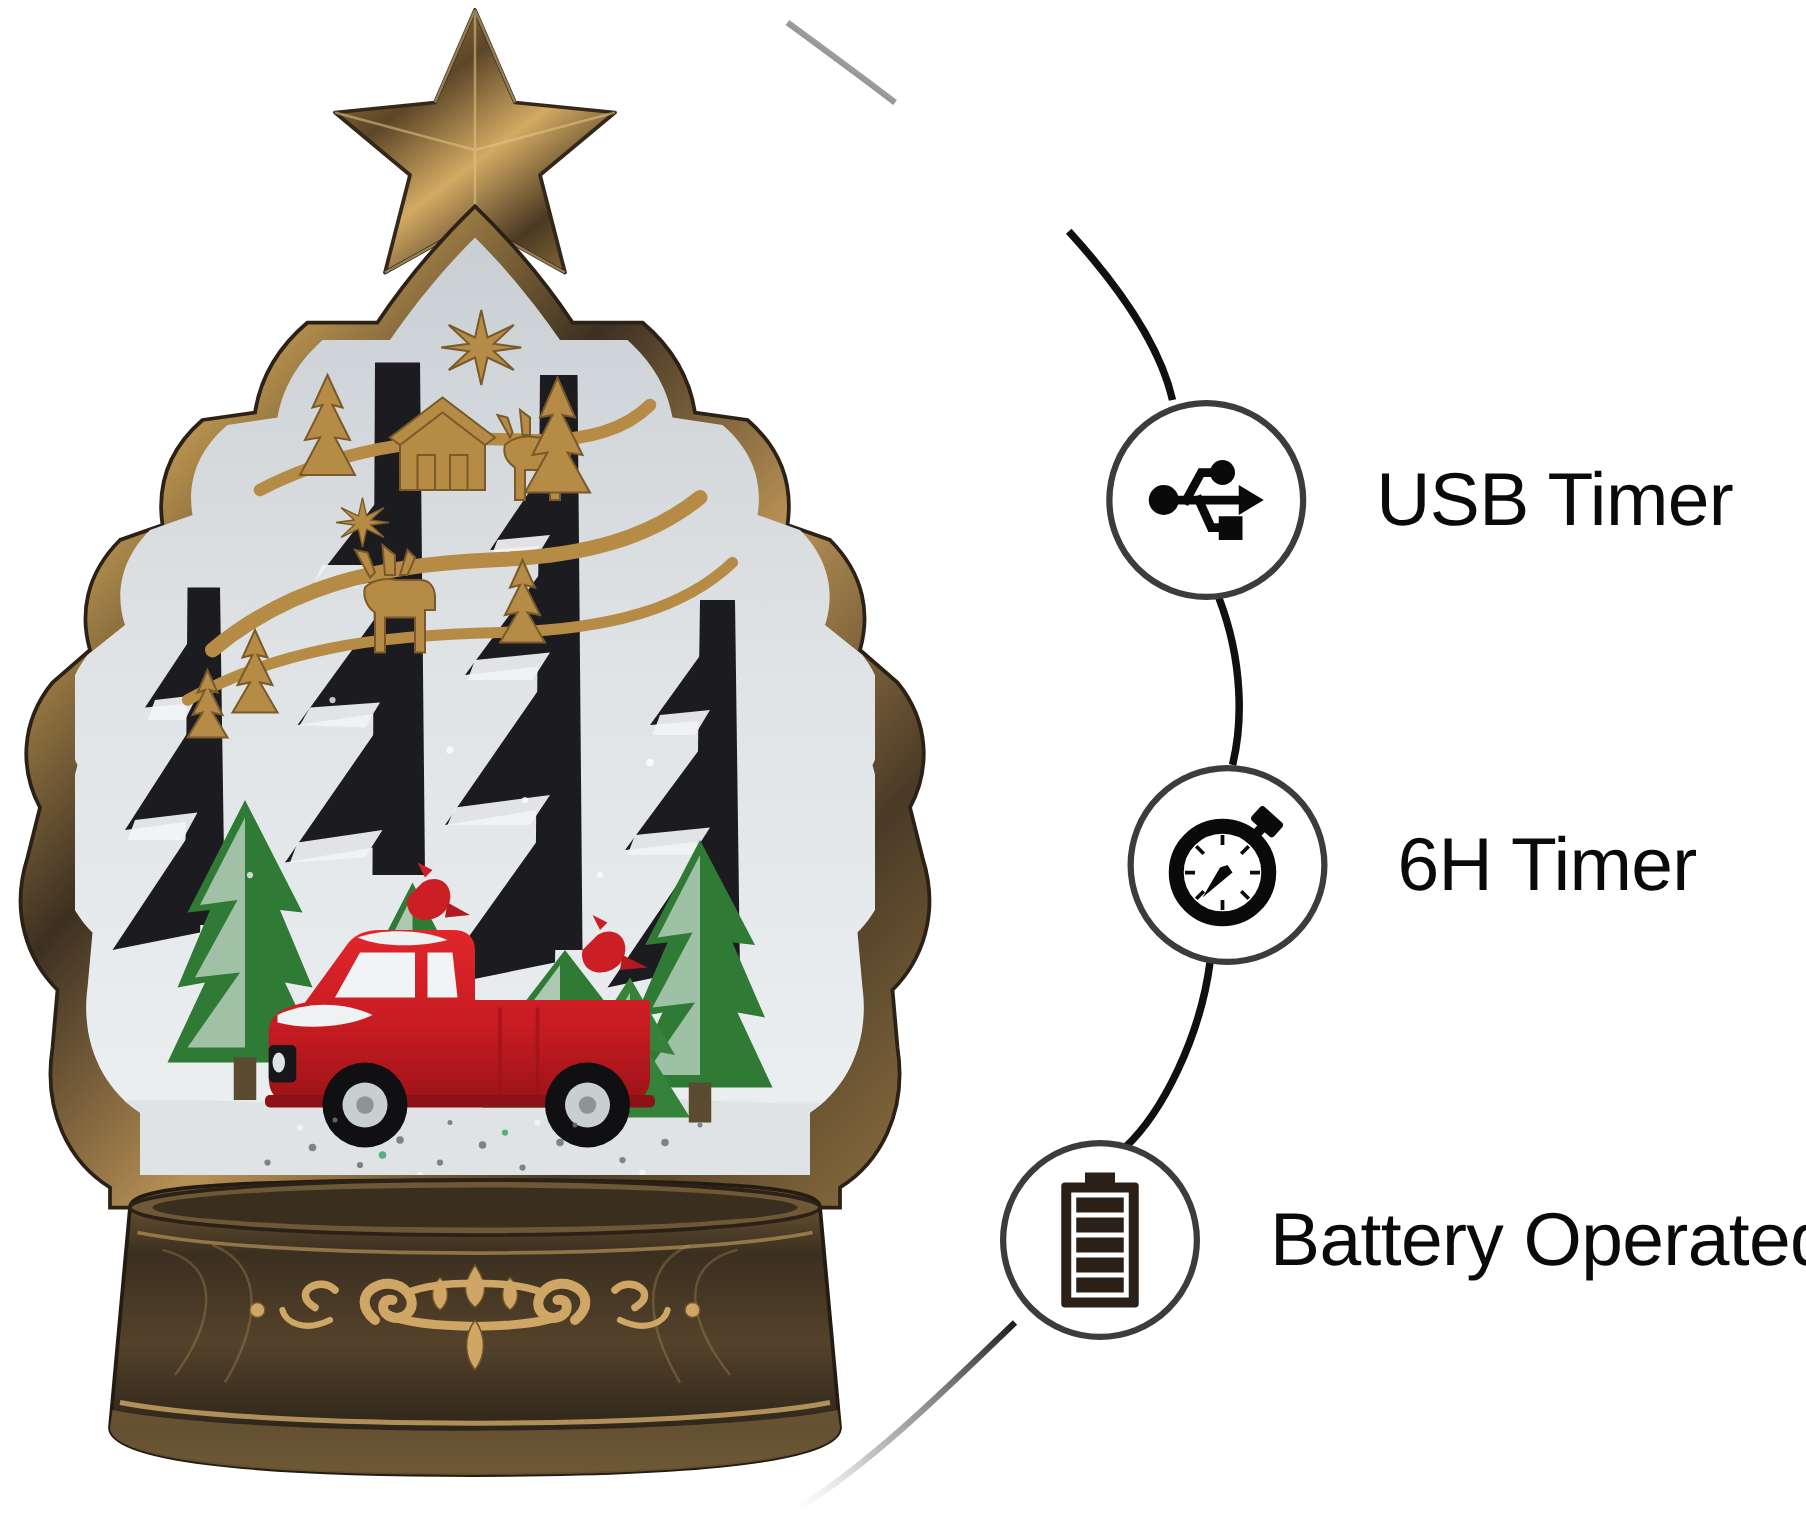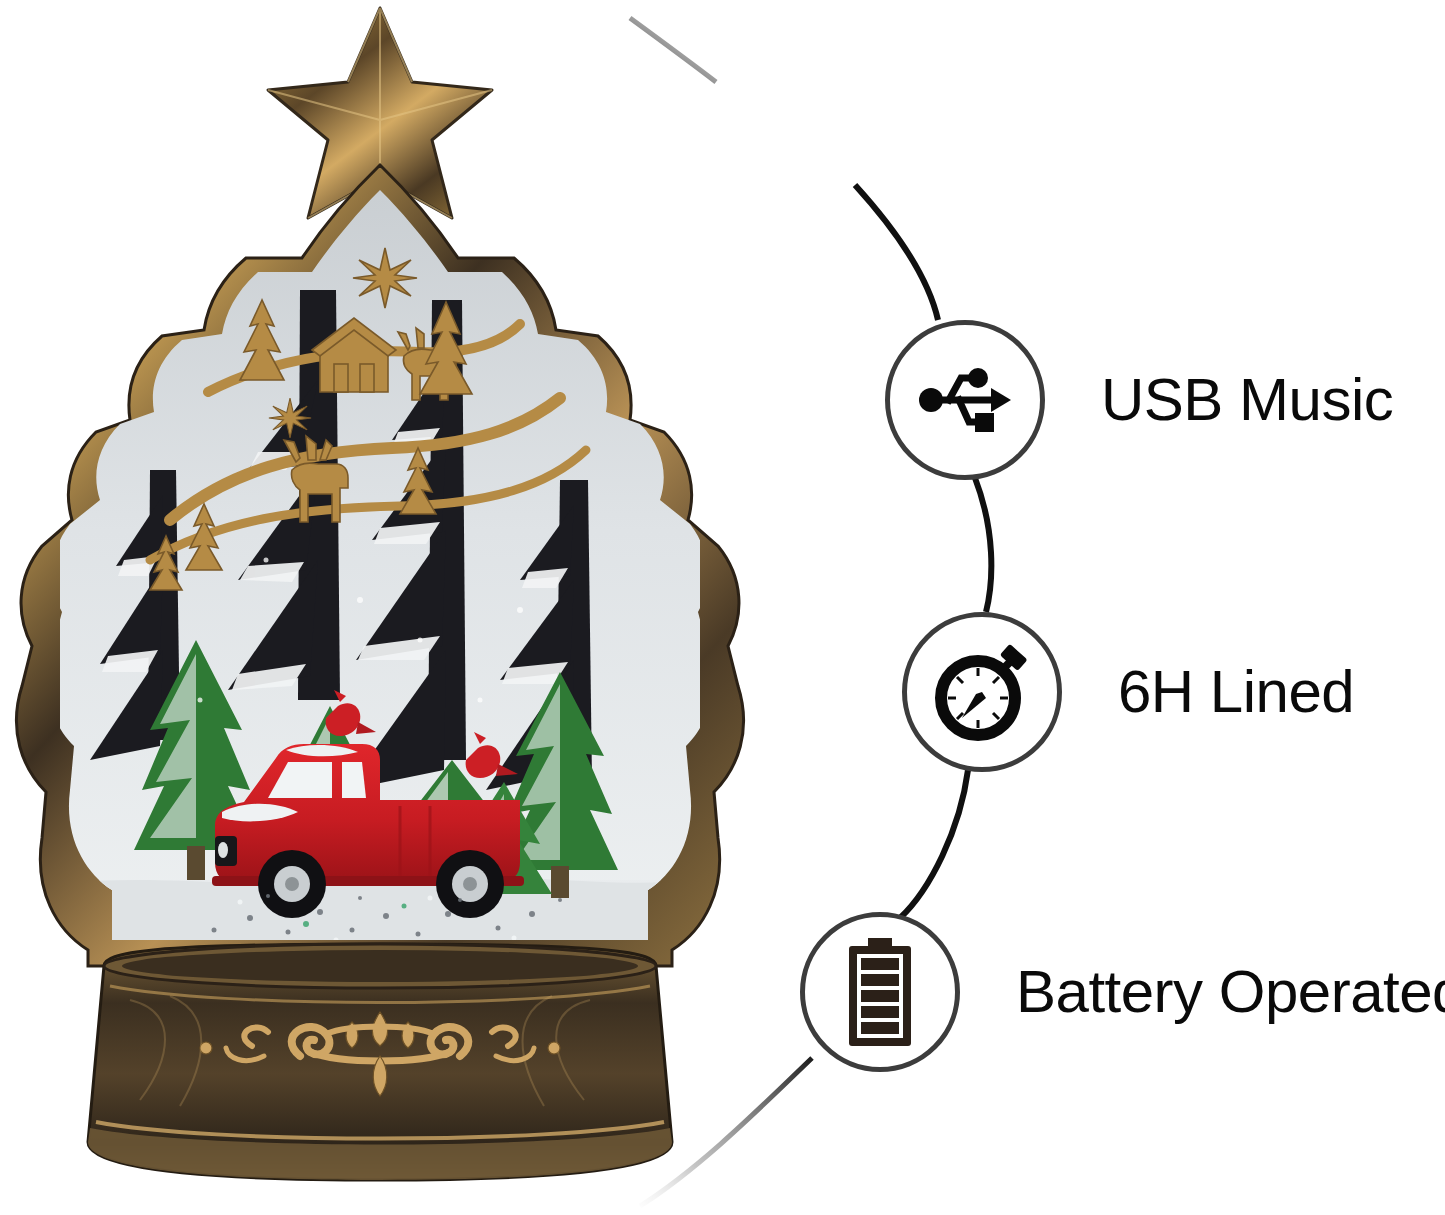--- a/index.html
+++ b/index.html
@@ -446,21 +446,21 @@
           <line x1="16" y1="40" x2="80" y2="40"></line>
           <polyline points="34,40 46,18 62,18" fill="none"></polyline>
           <polyline points="44,40 54,62 70,62" fill="none"></polyline>
         </g>
         <circle cx="16" cy="40" r="12" fill="#0a0a0a"></circle>
         <circle cx="63" cy="18" r="10" fill="#0a0a0a"></circle>
         <rect x="60" y="53" width="19" height="19" fill="#0a0a0a"></rect>
         <polygon points="76,28 96,40 76,52" fill="#0a0a0a"></polygon>
       </svg>
     </div>
-    <div class="feature-label">USB Music</div>
+    <div class="feature-label">USB Timer</div>
   </div>
 
   <div class="feature" id="feat-timer">
     <div class="feature-badge">
       <svg width="104" height="104" viewBox="0 0 104 104">
 
         <rect x="72" y="10" width="24" height="15" rx="3" fill="#0a0a0a" transform="rotate(42 84 17)"></rect>
         <line x1="74" y1="28" x2="82" y2="20" stroke="#0a0a0a" stroke-width="8"></line>
 
         <circle cx="48" cy="58" r="37" fill="none" stroke="#0a0a0a" stroke-width="12"></circle>
@@ -472,21 +472,21 @@
           <line x1="70" y1="58" x2="78" y2="58"></line>
           <line x1="27" y1="37" x2="33" y2="43"></line>
           <line x1="63" y1="73" x2="69" y2="79"></line>
           <line x1="69" y1="37" x2="63" y2="43"></line>
           <line x1="33" y1="73" x2="27" y2="79"></line>
         </g>
 
         <polygon points="52,52 56,58 32,78 46,54" fill="#0a0a0a"></polygon>
       </svg>
     </div>
-    <div class="feature-label">6H Lined</div>
+    <div class="feature-label">6H Timer</div>
   </div>
 
   <div class="feature" id="feat-battery">
     <div class="feature-badge">
       <svg width="78" height="112" viewBox="0 0 78 112">
         <rect x="27" y="2" width="24" height="10" fill="#2b2018"></rect>
         <rect x="8" y="10" width="62" height="100" rx="3" fill="#2b2018"></rect>
         <rect x="16" y="18" width="46" height="84" fill="#ffffff"></rect>
         <g fill="#2b2018">
           <rect x="20" y="22" width="38" height="12"></rect>

